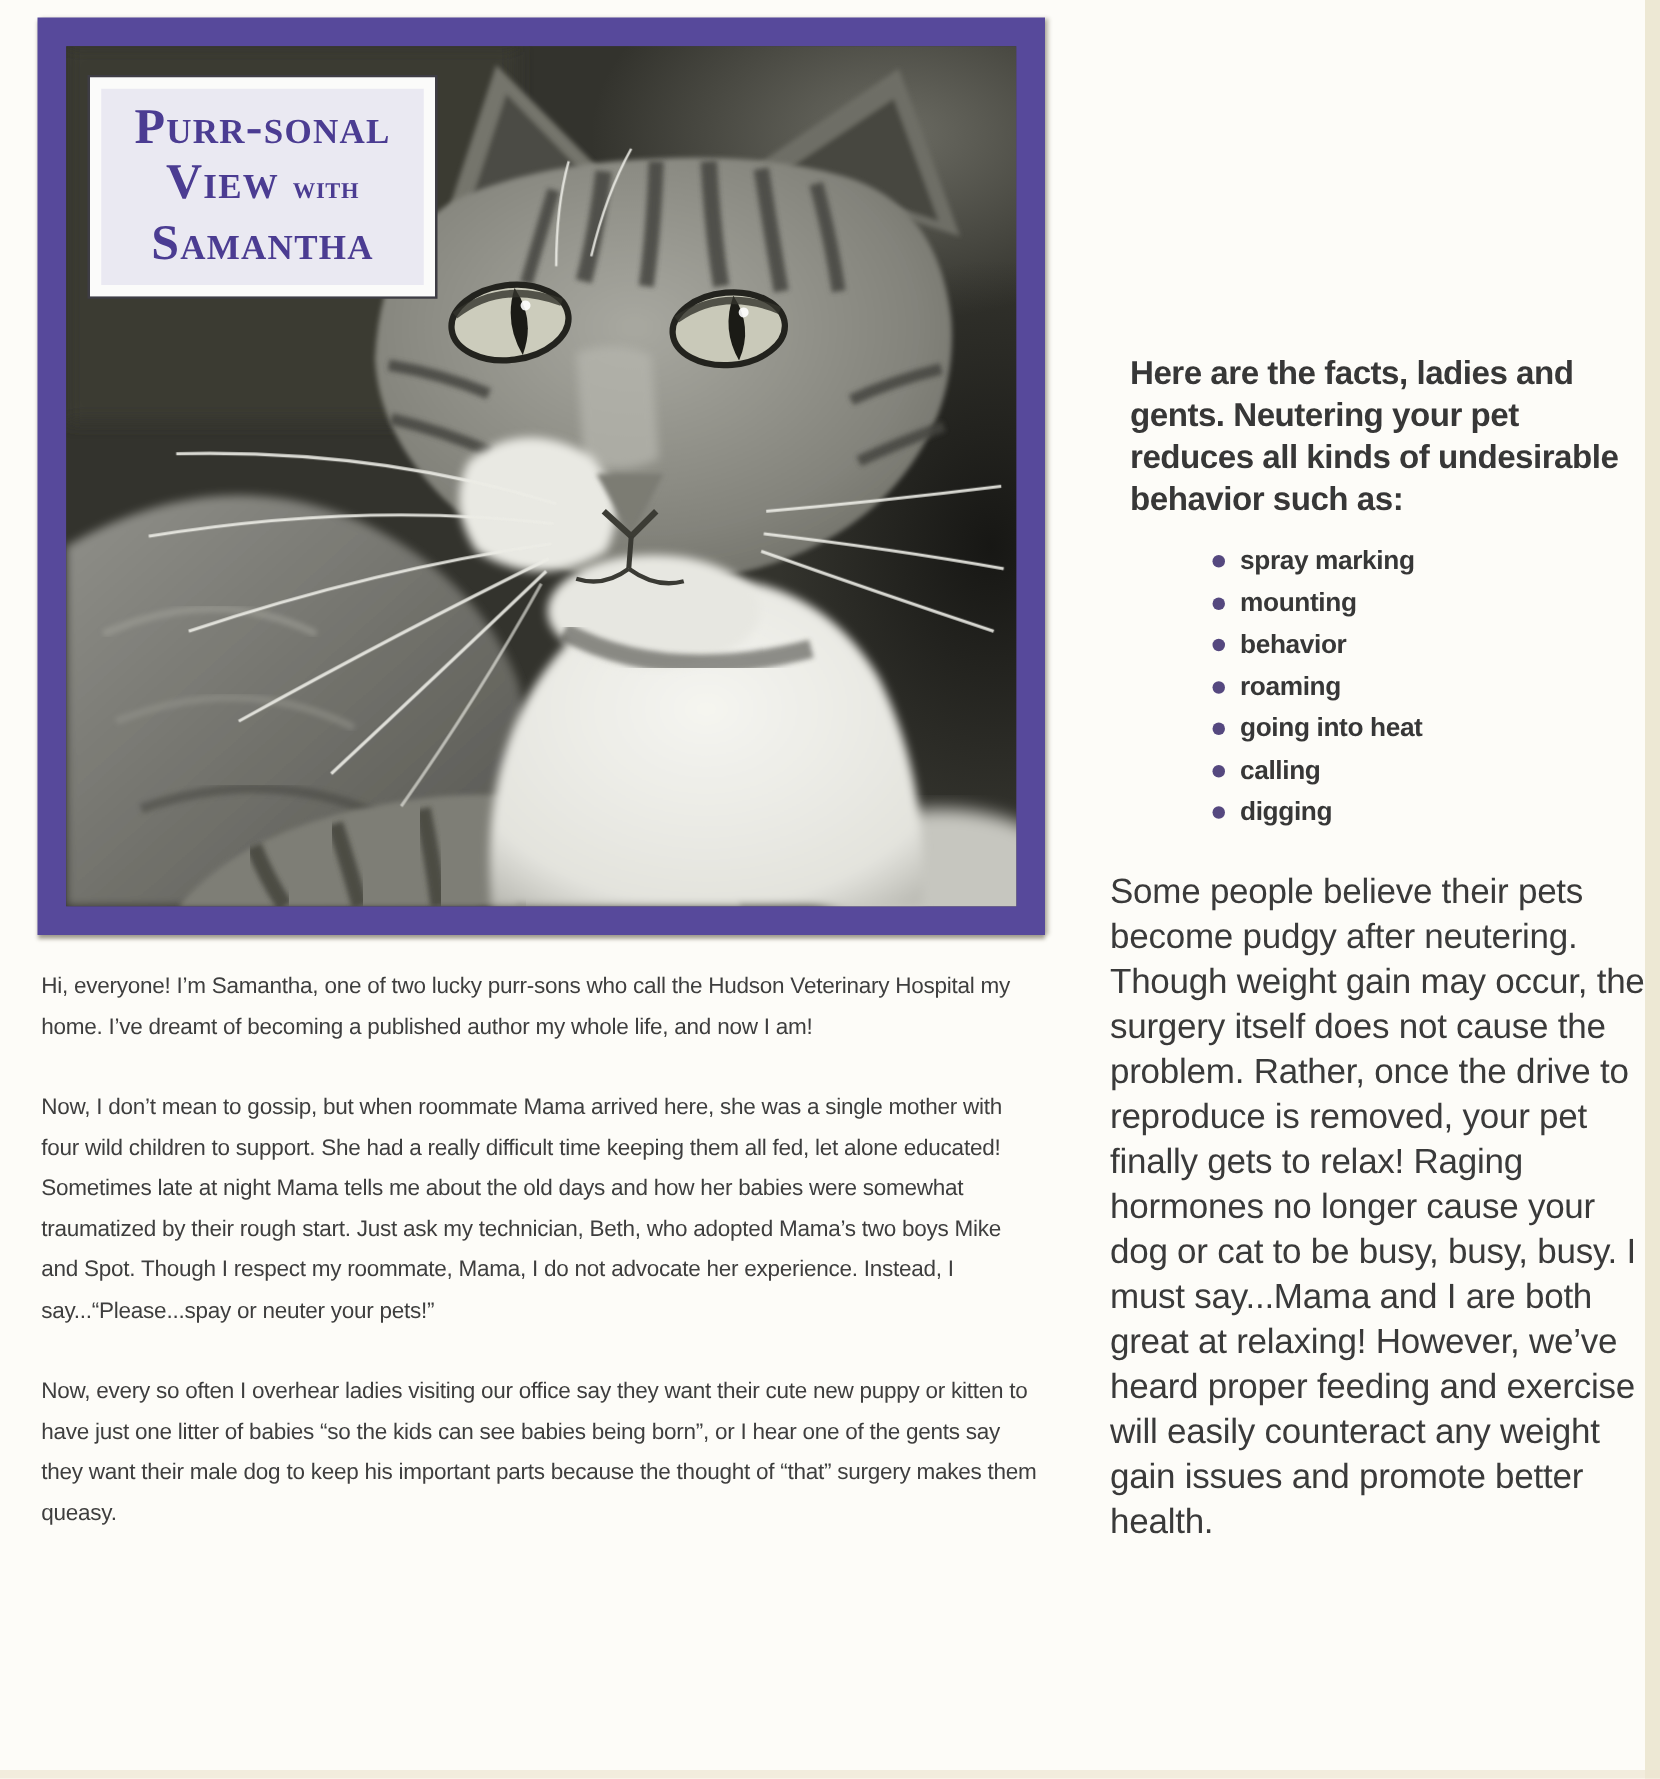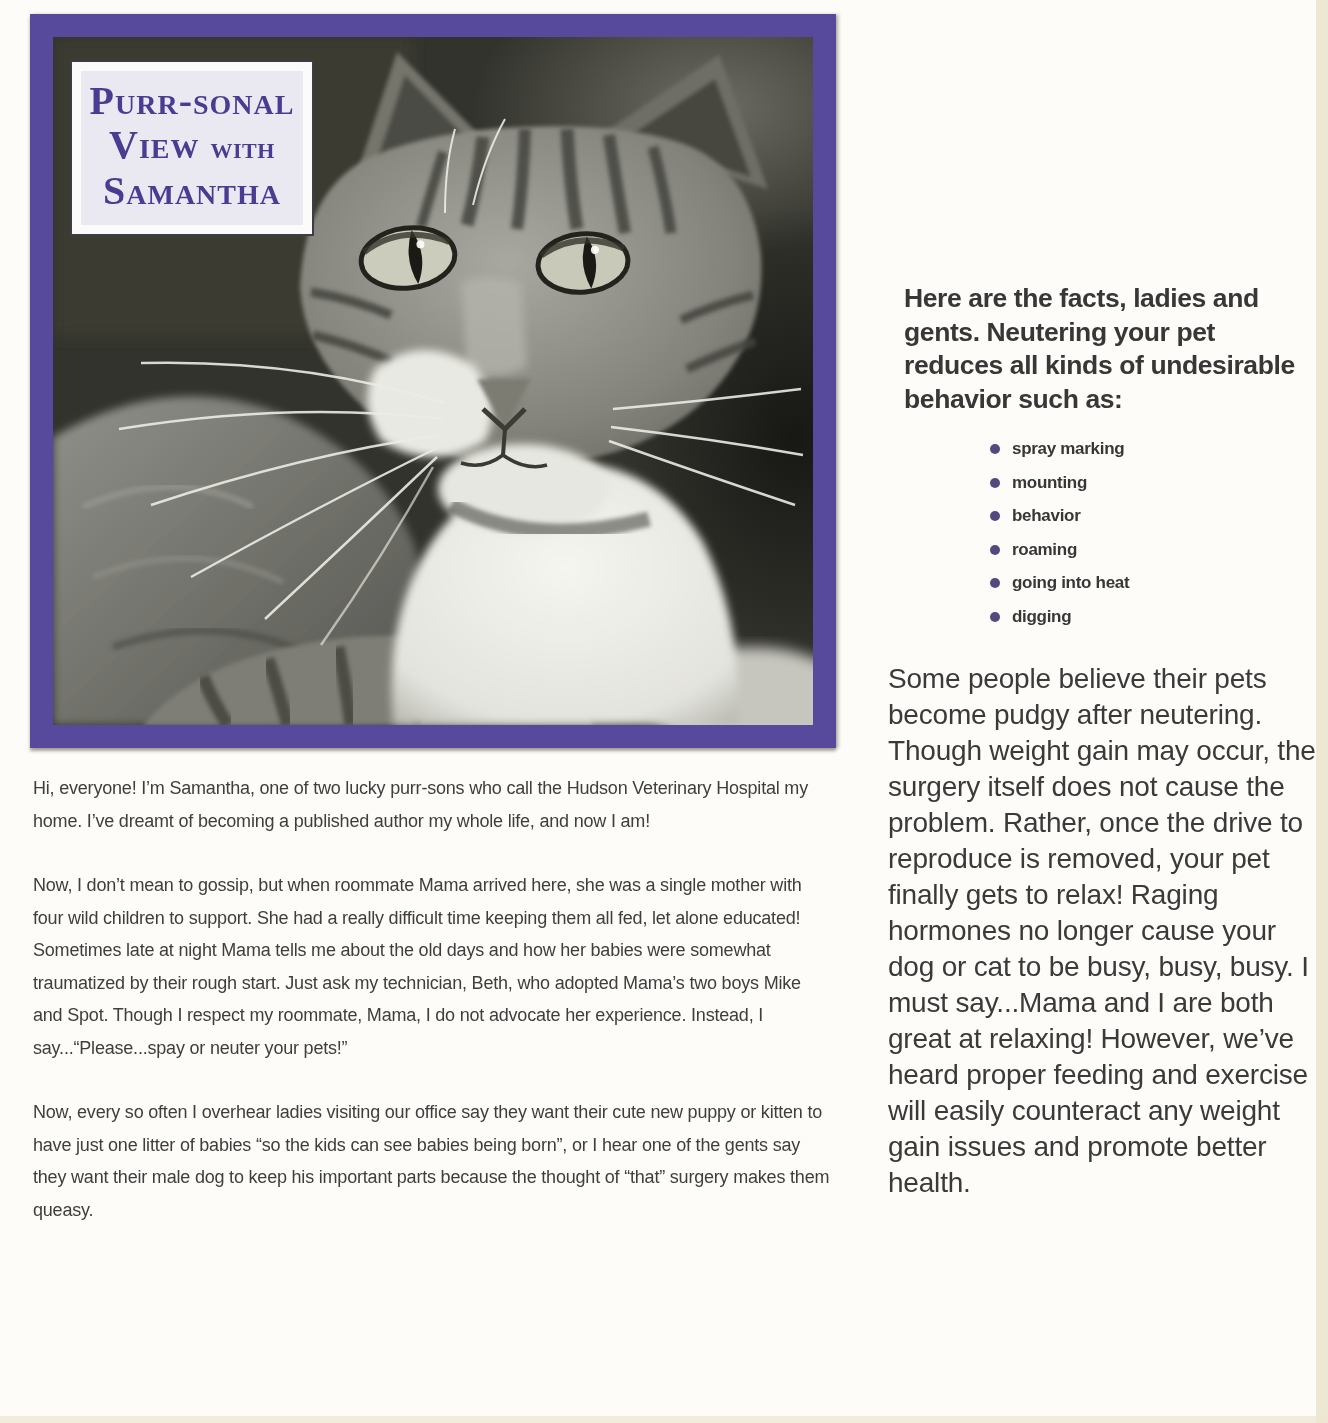--- a/index.html
+++ b/index.html
@@ -20,51 +20,51 @@
 
   
   .photo-frame{
     position:absolute;left:30px;top:14px;width:806px;height:734px;
     box-sizing:border-box;padding:23px;background:#57499b;
     box-shadow:0 3px 3px rgba(70,65,40,.45),3px 0 3px rgba(70,65,40,.25);
   }
   .photo-frame svg{display:block;width:760px;height:688px;background:#34342e;}
 
   .masthead{
-    position:absolute;left:42px;top:48px;width:240px;box-sizing:border-box;
+    position:absolute;left:42px;top:48px;width:276px;box-sizing:border-box;
     background:#eae9f2;border:9px solid #fbfbfa;
     box-shadow:0 0 0 2px #3e3d44;
     text-align:center;padding:8px 2px 12px;
   }
   .masthead .m-line{
     font-family:"Liberation Serif",serif;font-weight:bold;
     font-variant-caps:small-caps;font-variant:small-caps;
     color:#4b3c92;font-size:40px;line-height:44px;letter-spacing:1px;
   }
-  .masthead .m-small{font-size:32px;letter-spacing:.5px;text-align:right;}
+  .masthead .m-small{font-size:26px;letter-spacing:.5px;text-align:right;}
 
   
   .col-left{
     position:absolute;left:33px;top:772px;width:800px;
     color:#3e3e3e;font-size:18px;line-height:32.5px;letter-spacing:-.2px;
   }
   .col-left p{margin:0 0 32px 0;}
 
   
   .col-right{
     position:absolute;left:888px;top:266px;width:440px;color:#373737;
   }
   .rc-bold{
     margin:16px;font-weight:bold;font-size:26.5px;line-height:33.5px;letter-spacing:-.4px;
   }
   .rc-list{
     margin:3px 0 0 0;padding:0 0 0 104px;list-style:none;
   }
   .rc-list li{
-    position:relative;font-weight:bold;font-size:17px;line-height:33.5px;letter-spacing:-.3px;margin-left:20px;
+    position:relative;font-weight:bold;font-size:21px;line-height:33.5px;letter-spacing:-.3px;
   }
   .rc-list .dot{
     position:absolute;left:-22px;top:12px;width:10px;height:10px;border-radius:50%;
     background:#55487f;
   }
   .rc-risk{margin-top:36px;}
   .rc-para{
     margin:28px 0 0 0;font-size:28px;line-height:36px;letter-spacing:-.2px;color:#3a3a3a;
   }
 </style>
@@ -223,18 +223,19 @@
   </div>
 
   <aside class="col-right">
     <p class="rc-bold">Here are the facts, ladies and gents. Neutering your pet reduces all kinds of undesirable behavior such as:</p>
     <ul class="rc-list">
       <li><span class="dot"></span><span>spray marking</span></li>
       <li><span class="dot"></span><span>mounting</span></li>
       <li><span class="dot"></span><span>behavior</span></li>
       <li><span class="dot"></span><span>roaming</span></li>
       <li><span class="dot"></span><span>going into heat</span></li>
+      <li><span class="dot"></span><span>calling</span></li>
       <li><span class="dot"></span><span>digging</span></li>
     </ul>
     <p class="rc-para">Some people believe their pets become pudgy after neutering. Though weight gain may occur, the surgery itself does not cause the problem. Rather, once the drive to reproduce is removed, your pet finally gets to relax! Raging hormones no longer cause your dog or cat to be busy, busy, busy.  I must say...Mama and I are both great at relaxing! However, we’ve heard proper feeding and exercise will easily counteract any weight gain issues and promote better health.</p>
   </aside>
 
 </div>
 
 </body></html>

